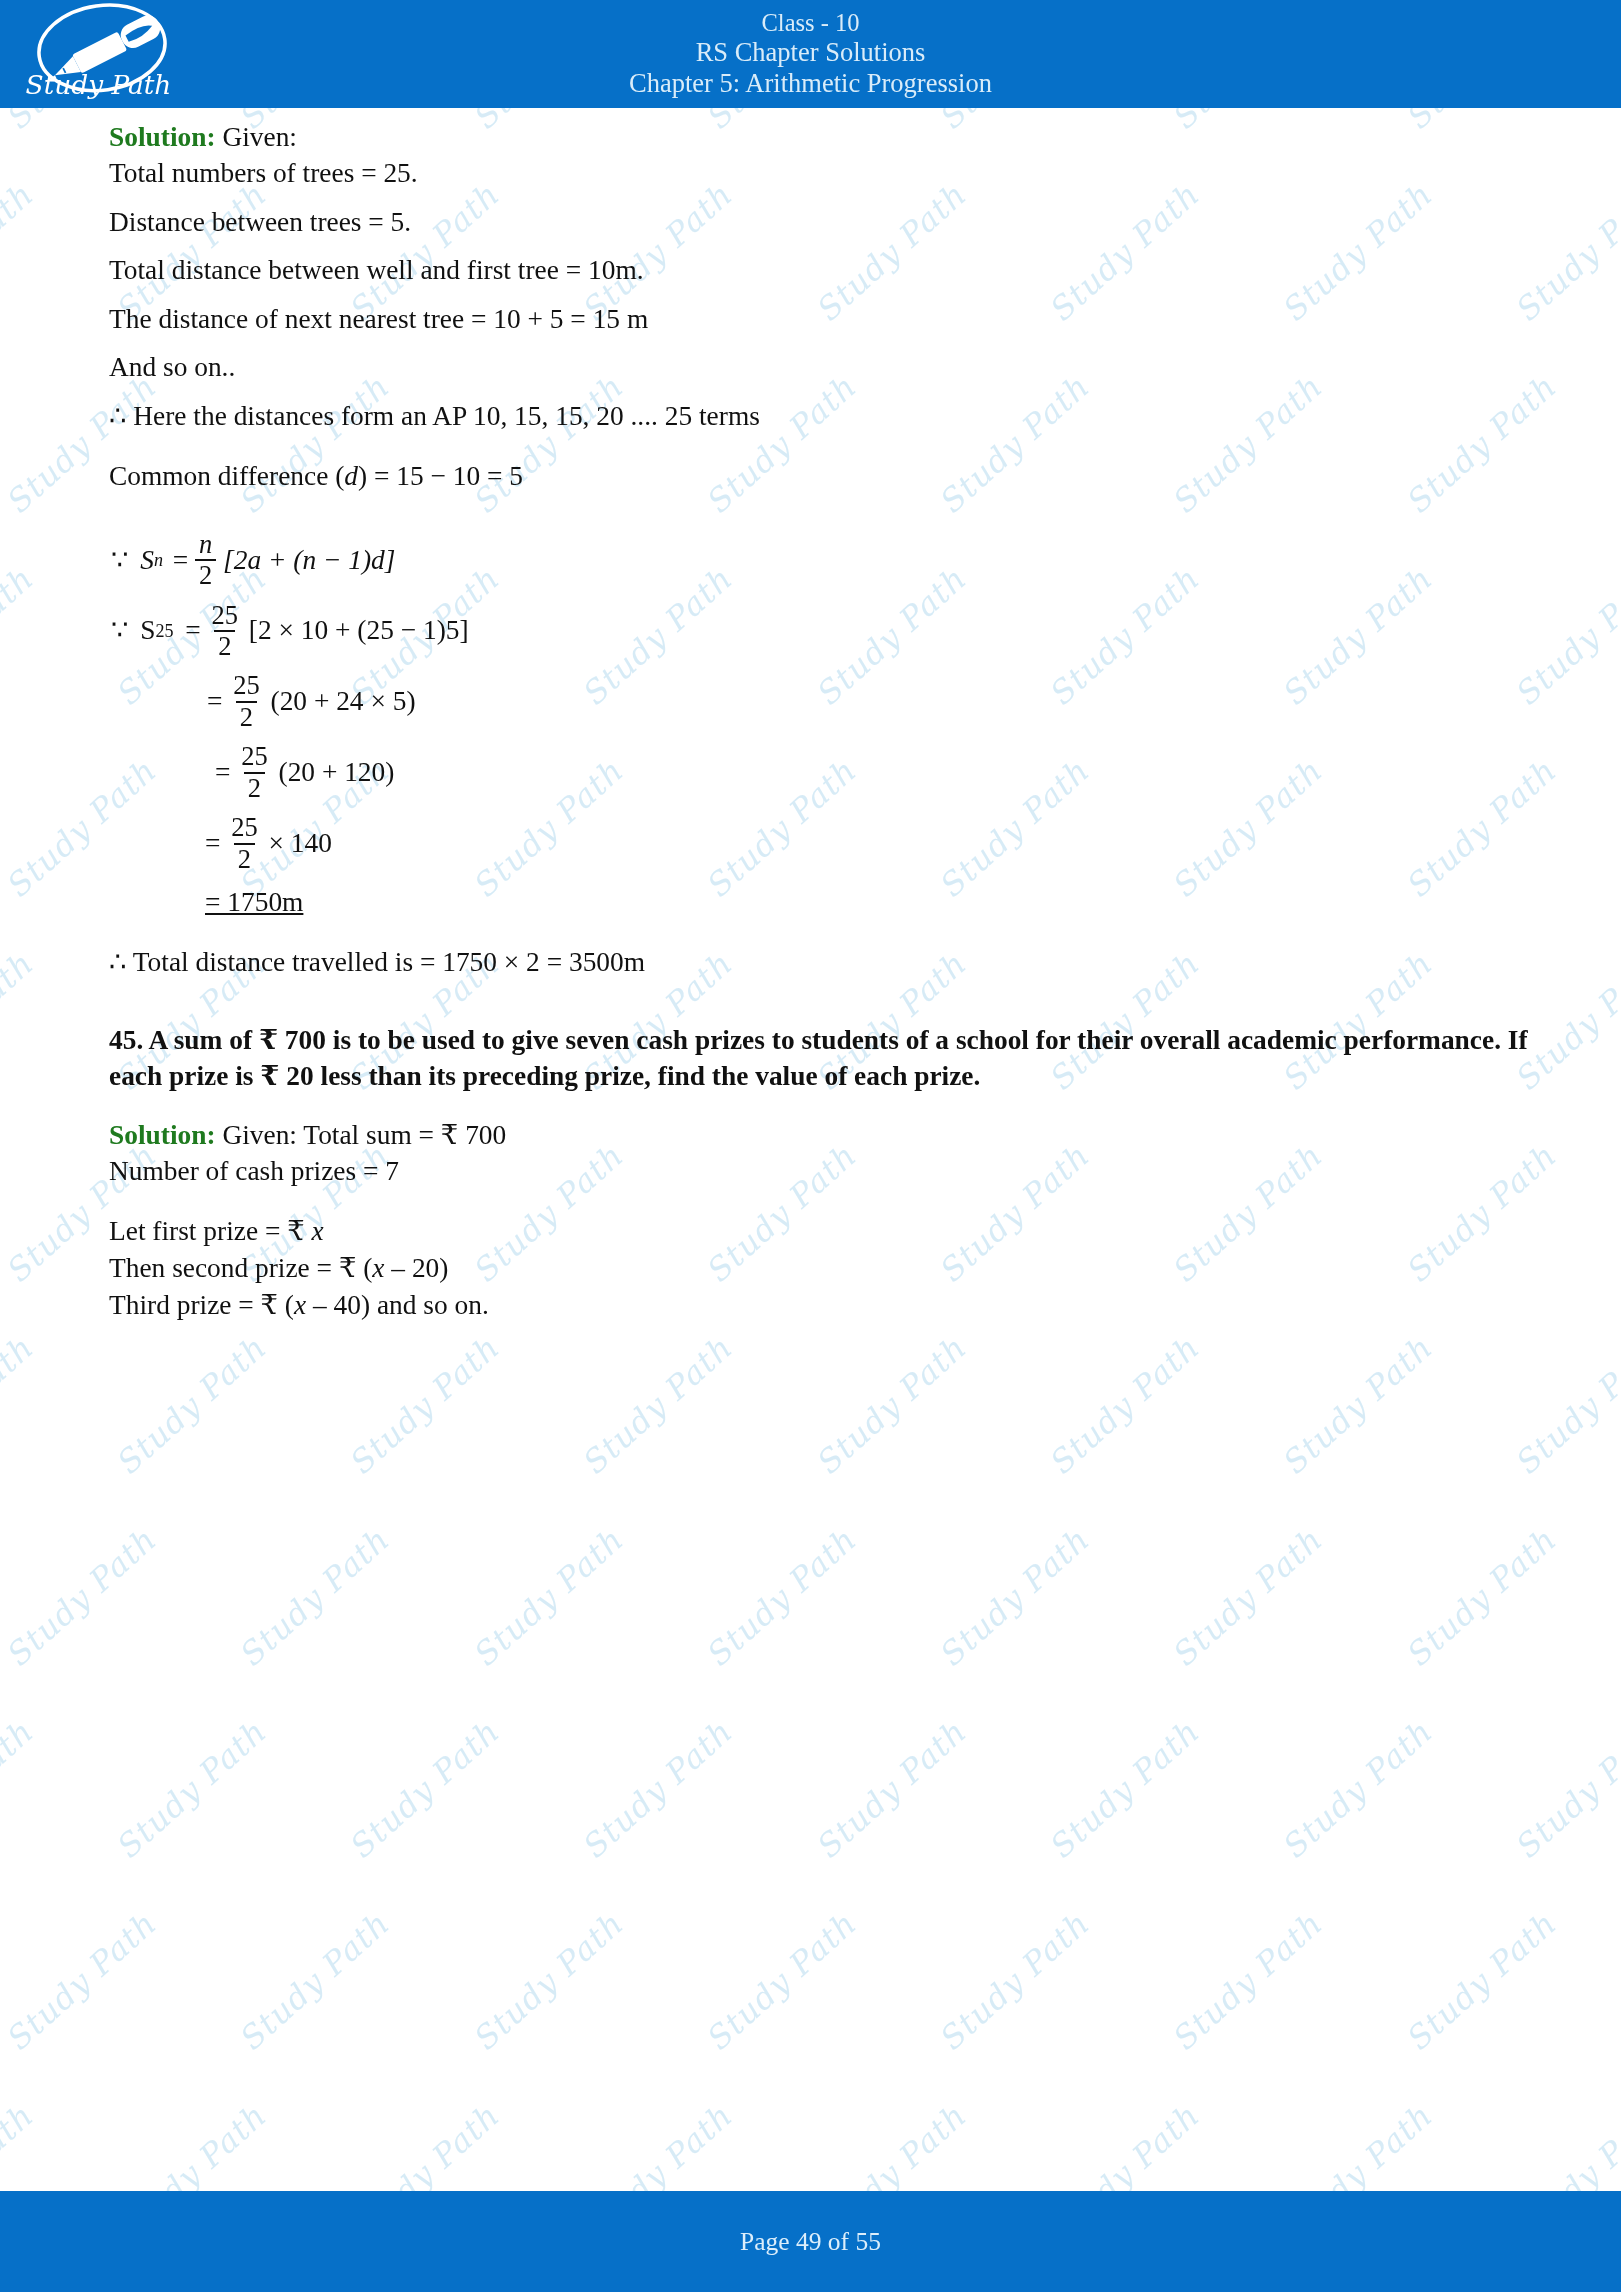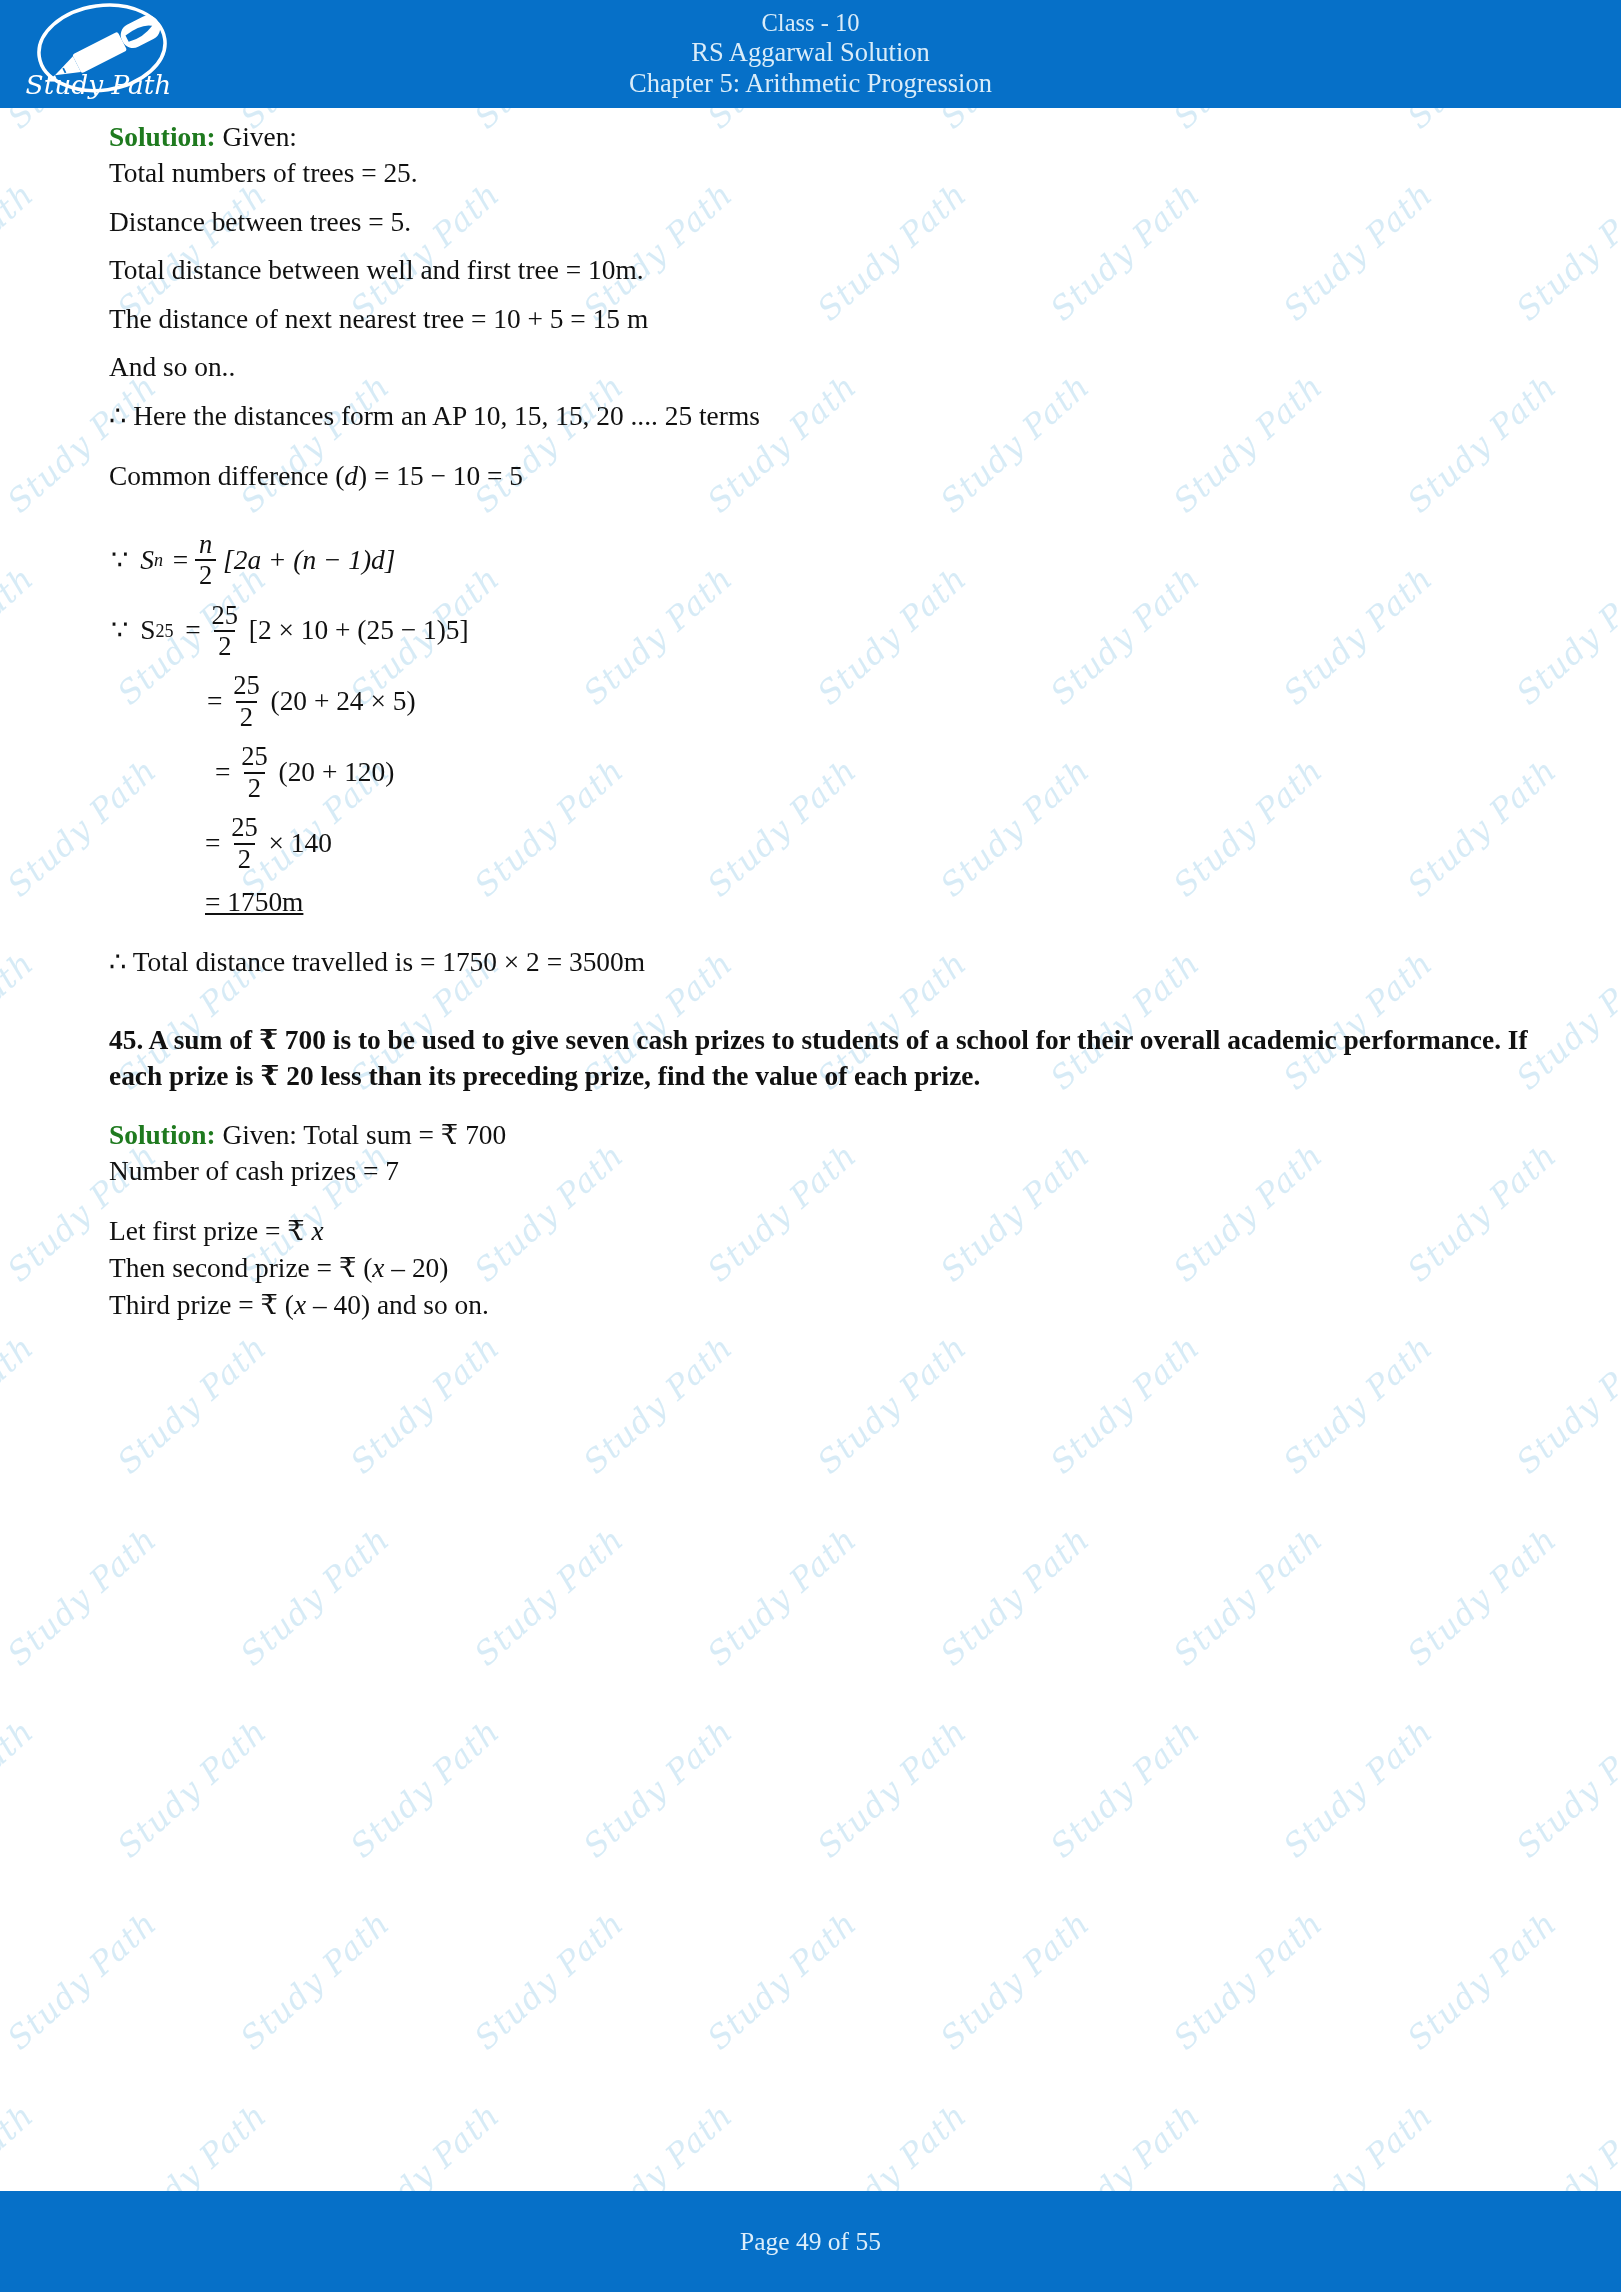--- a/index.html
+++ b/index.html
@@ -247,21 +247,21 @@
         <path d="M68 46 L40 56 L68 66 Z" fill="#ffffff"></path>
         <path d="M40 56 L26 58 L40 60 Z" fill="#ffffff"></path>
         <path d="M52 53 L52 59" stroke="#0670c8" stroke-width="2"></path>
       </g>
 
       <text x="96" y="104" font-family="DejaVu Serif, serif" font-style="italic" font-size="30" fill="#ffffff" text-anchor="middle">Study Path</text>
     </svg>
   </div>
   <div class="header-titles">
     <span class="h-line h-class">Class - 10</span>
-    <span class="h-line h-book">RS Aggarwal Solution</span>
+    <span class="h-line h-book">RS Chapter Solutions</span>
     <span class="h-line h-chap">Chapter 5: Arithmetic Progression</span>
   </div>
 </div>
 
 <div class="content">
 
   <p class="ln">
     <span class="soln-label">Solution:</span>
     <span>Given:</span>
   </p>

